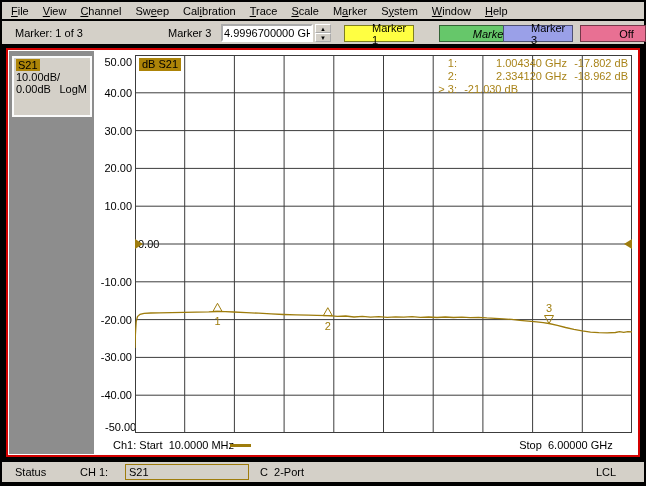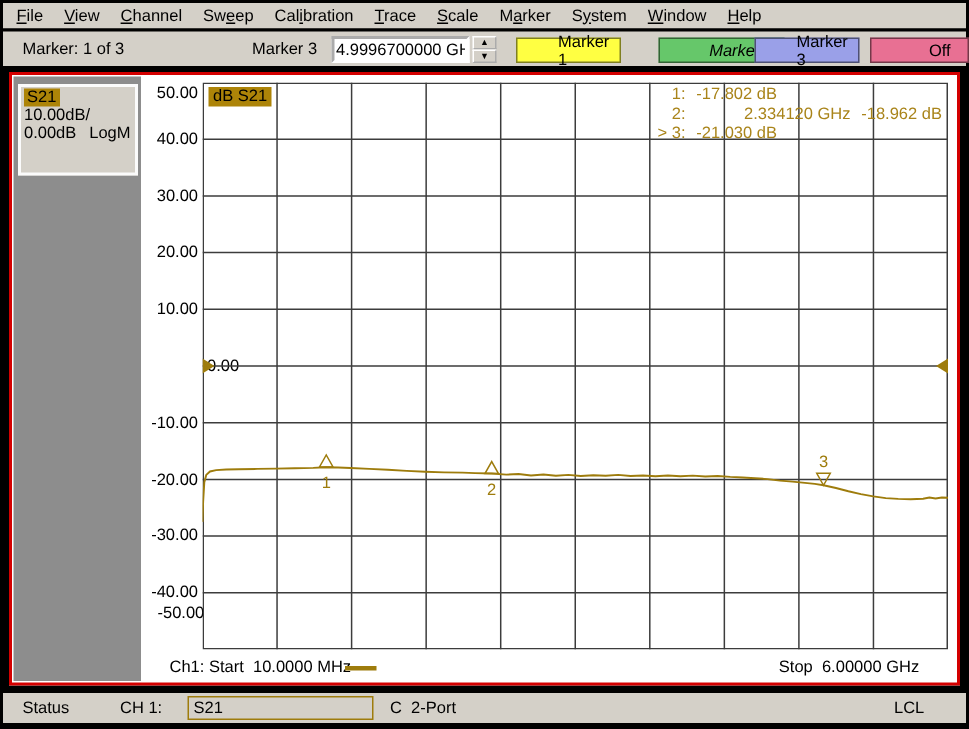--- a/index.html
+++ b/index.html
@@ -117,21 +117,21 @@
   <span class="y-label" style="top:56px;">50.00</span>
   <span class="y-label" style="top:87px;">40.00</span>
   <span class="y-label" style="top:125px;">30.00</span>
   <span class="y-label" style="top:162px;">20.00</span>
   <span class="y-label" style="top:200px;">10.00</span>
   <span class="y-label" style="top:238px;padding-left:44px;">0.00</span>
   <span class="y-label" style="top:276px;">-10.00</span>
   <span class="y-label" style="top:314px;">-20.00</span>
   <span class="y-label" style="top:351px;">-30.00</span>
   <span class="y-label" style="top:389px;">-40.00</span>
-  <span class="y-label" style="top:403px;padding-left:11px;">-50.00</span>
+  <span class="y-label" style="top:421px;padding-left:11px;">-50.00</span>
 
   <div class="grid-wrap">
     <svg id="chart-svg" width="497" height="378" viewBox="0 0 497 378">
         <path d="M49.7 0 V378 M0 37.8 H497 M99.4 0 V378 M0 75.6 H497 M149.1 0 V378 M0 113.4 H497 M198.8 0 V378 M0 151.2 H497 M248.5 0 V378 M0 189.0 H497 M298.2 0 V378 M0 226.8 H497 M347.9 0 V378 M0 264.6 H497 M397.6 0 V378 M0 302.4 H497 M447.3 0 V378 M0 340.2 H497 " stroke="#3c3c3c" fill="none"></path>
         <rect x="0.5" y="0.5" width="496" height="377" fill="none" stroke="#3c3c3c"></rect>
         <polyline points="0.0,292.9 0.4,279.7 1.2,266.5 2.5,261.6 5.0,259.3 9.1,258.4 15.8,258.0 24.1,257.8 36.5,257.6 49.0,257.4 61.4,257.2 73.8,256.9 82.1,256.5 90.4,256.7 98.7,257.0 111.2,257.6 123.6,258.2 136.1,258.9 148.5,259.5 161.0,259.9 173.4,260.1 181.7,260.4 192.8,260.7 202.5,261.4 210.7,261.0 219.0,262.0 227.3,261.4 235.6,262.1 243.9,261.6 252.2,262.3 260.5,261.8 268.8,262.1 277.1,261.6 285.4,262.3 293.7,262.0 302.0,262.5 310.3,262.0 318.6,262.5 326.9,262.1 335.2,262.7 343.5,262.3 351.8,262.9 360.1,263.3 368.4,263.8 376.7,264.4 385.0,265.4 393.3,266.1 401.6,266.9 408.2,267.6 414.0,268.5 422.3,270.3 430.6,272.5 438.9,274.4 447.2,275.9 455.5,277.1 463.8,277.6 472.1,277.8 480.4,277.5 484.6,276.7 488.7,277.3 492.9,276.7 497.0,276.9" fill="none" stroke="#9e7c0c" stroke-width="1.3"></polyline>
         <path d="M0 184 L8 189 L0 194 Z" fill="#9e7c0c"></path>
         <path d="M497 184 L489 189 L497 194 Z" fill="#9e7c0c"></path>
         <path d="M78 256.3 L87 256.3 L82.5 248.3 Z" fill="none" stroke="#9e7c0c"></path>
         <text x="82.5" y="270.3" text-anchor="middle">1</text>
@@ -139,20 +139,21 @@
         <text x="192.8" y="274.7" text-anchor="middle">2</text>
         <path d="M409.5 260.5 L418.5 260.5 L414.0 268.5 Z" fill="none" stroke="#9e7c0c"></path>
         <text x="414.0" y="256.5" text-anchor="middle">3</text>
       </svg>
   </div>
   <div class="db-chip">dB S21</div>
 
   <div class="readout">
     <div class="readout-row">
       <span class="ro-id">1:</span>
+      <span class="ro-freq">1.004340 GHz</span>
       <span class="ro-val">-17.802 dB</span>
     </div>
     <div class="readout-row">
       <span class="ro-id">2:</span>
       <span class="ro-freq">2.334120 GHz</span>
       <span class="ro-val">-18.962 dB</span>
     </div>
     <div class="readout-row">
       <span class="ro-id">&gt; 3:</span>
       <span class="ro-val">-21.030 dB</span>

